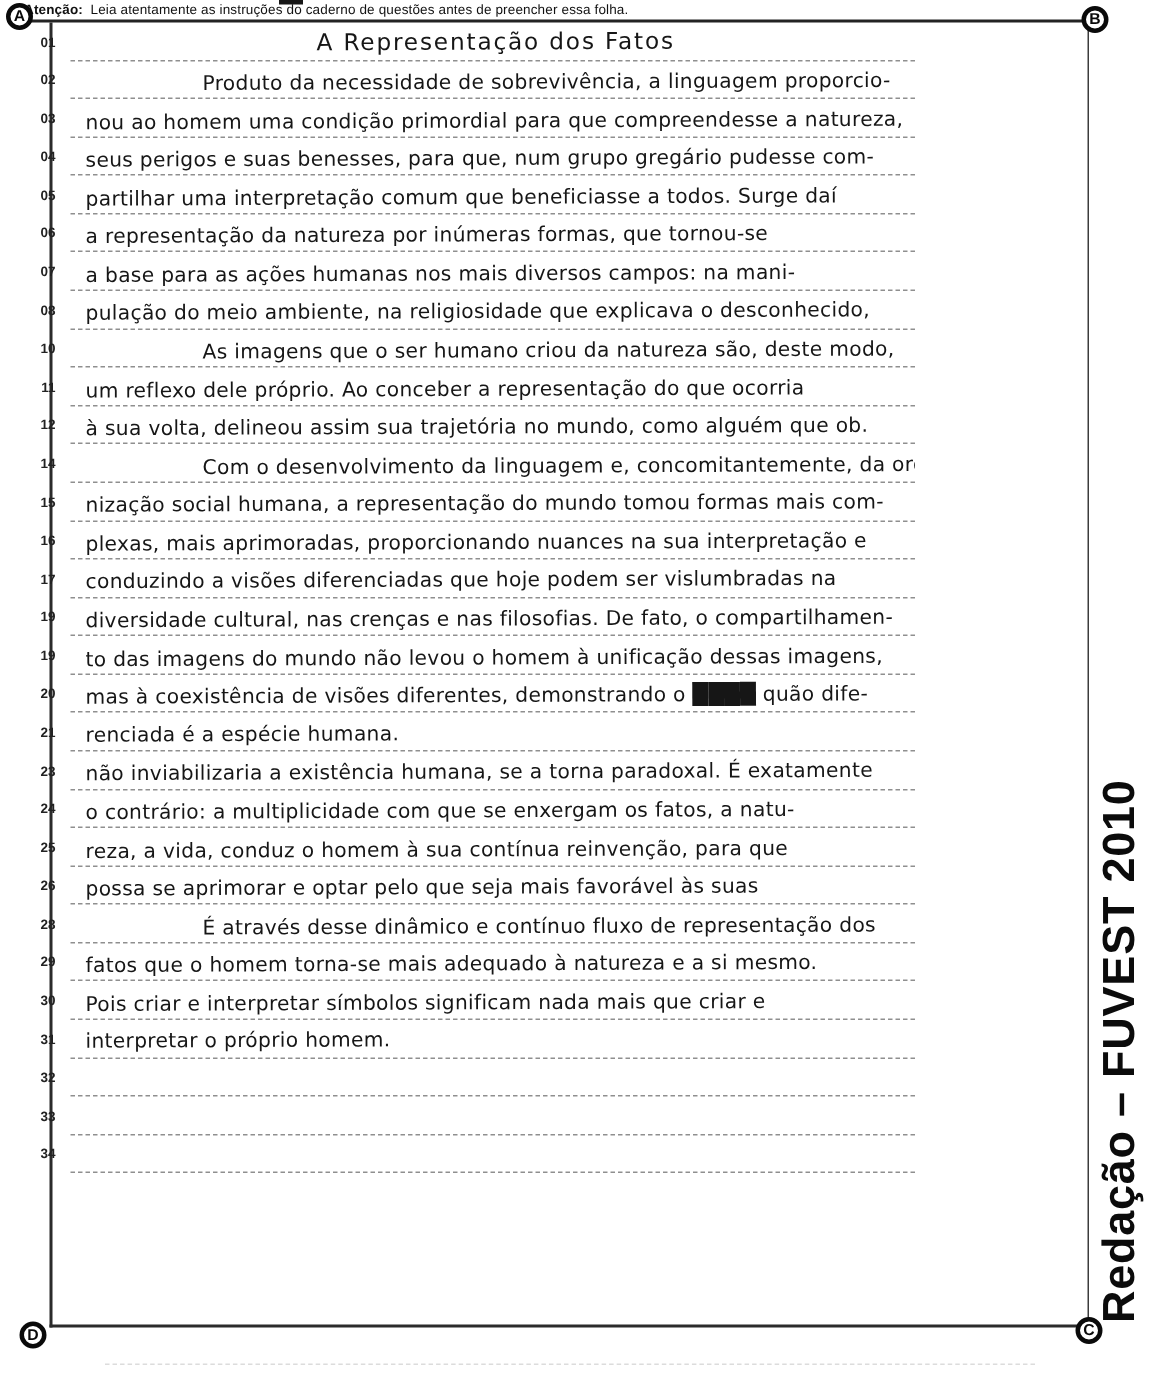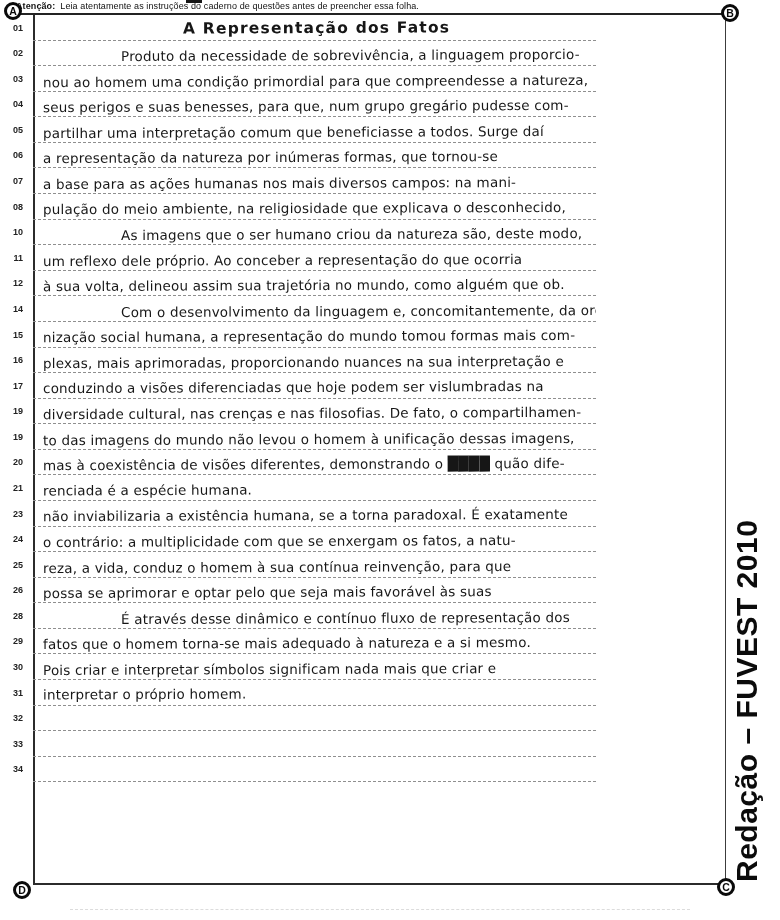--- a/index.html
+++ b/index.html
@@ -19,38 +19,38 @@
   .top-tick { position:absolute; left:186px; top:0; width:16px; height:3px; background:#161616; }
 
   
   .box {
     position:absolute; left:33px; top:15px; width:693px; height:870px;
     border-left:2px solid #2b2b2b; border-right:1.5px solid #3c3c3c;
     border-bottom:2px solid #2b2b2b; box-sizing:border-box;
   }
 
   
-  .rows { position:absolute; left:0; top:15px; width:596px; }
+  .rows { position:absolute; left:14px; top:15px; width:596px; }
   .row { display:flex; height:25.59px; align-items:flex-end; }
   .num {
     flex:none; width:30px; text-align:right; padding-right:7px; padding-bottom:8px;
     font-size:9px; font-weight:bold; color:#222; box-sizing:border-box; line-height:1;
   }
   .rule {
     flex:1; margin-left:3px; height:100%; border-bottom:1px dashed #8f8f8f;
     display:flex; align-items:flex-end; justify-content:flex-start;
     padding:0 6px 2px 10px; box-sizing:border-box; overflow:hidden;
   }
   .hw {
     font-family:"DejaVu Sans", sans-serif; font-size:13.5px; color:#161616;
     white-space:nowrap; letter-spacing:0.2px; line-height:1.2;
     transform:rotate(-0.25deg);
   }
   .row.center .rule { justify-content:center; }
-  .row.center .hw { font-size:15.5px; letter-spacing:1.2px;font-weight:bold; }
+  .row.center .hw { font-size:15.5px; letter-spacing:1.2px; }
   .row.indent .rule { padding-left:88px; }
 
   
   .side-label {
     position:absolute; left:730px; top:882px;
     transform:rotate(-90deg); transform-origin:top left;
     font-family:"Liberation Sans", sans-serif; font-weight:bold; font-size:30px;
     color:#0b0b0b; white-space:nowrap; letter-spacing:0.5px;
   }
 

